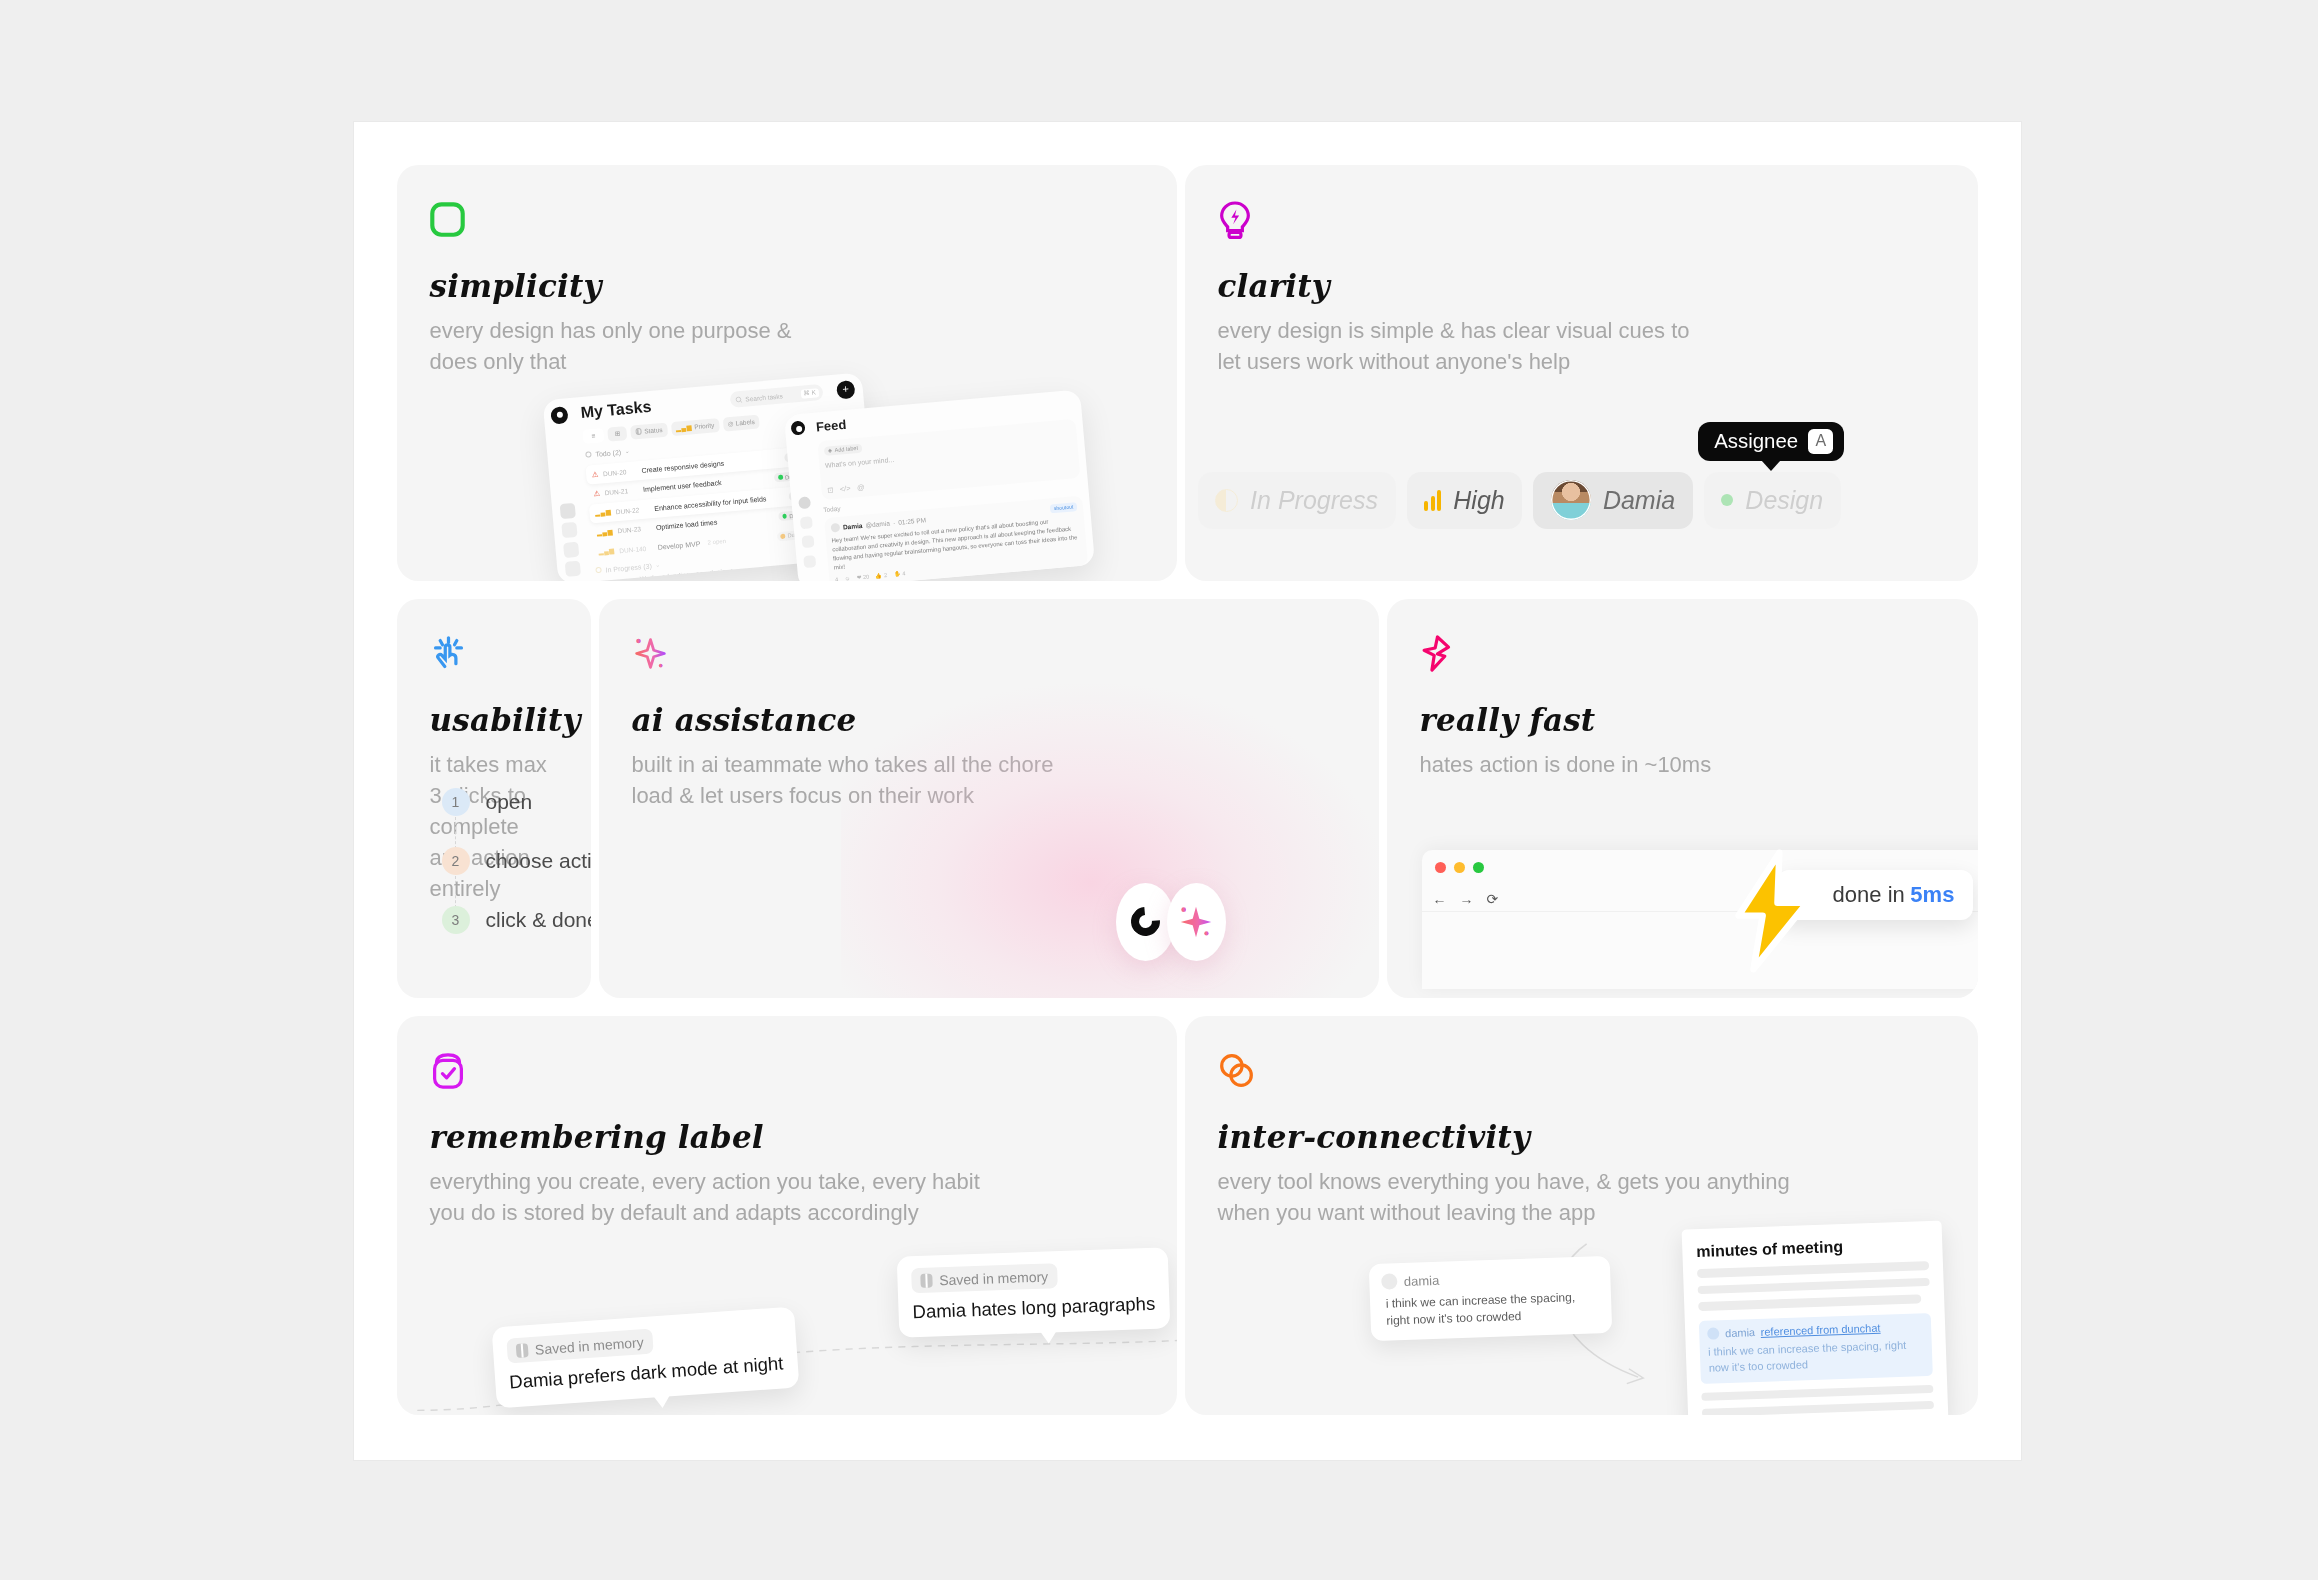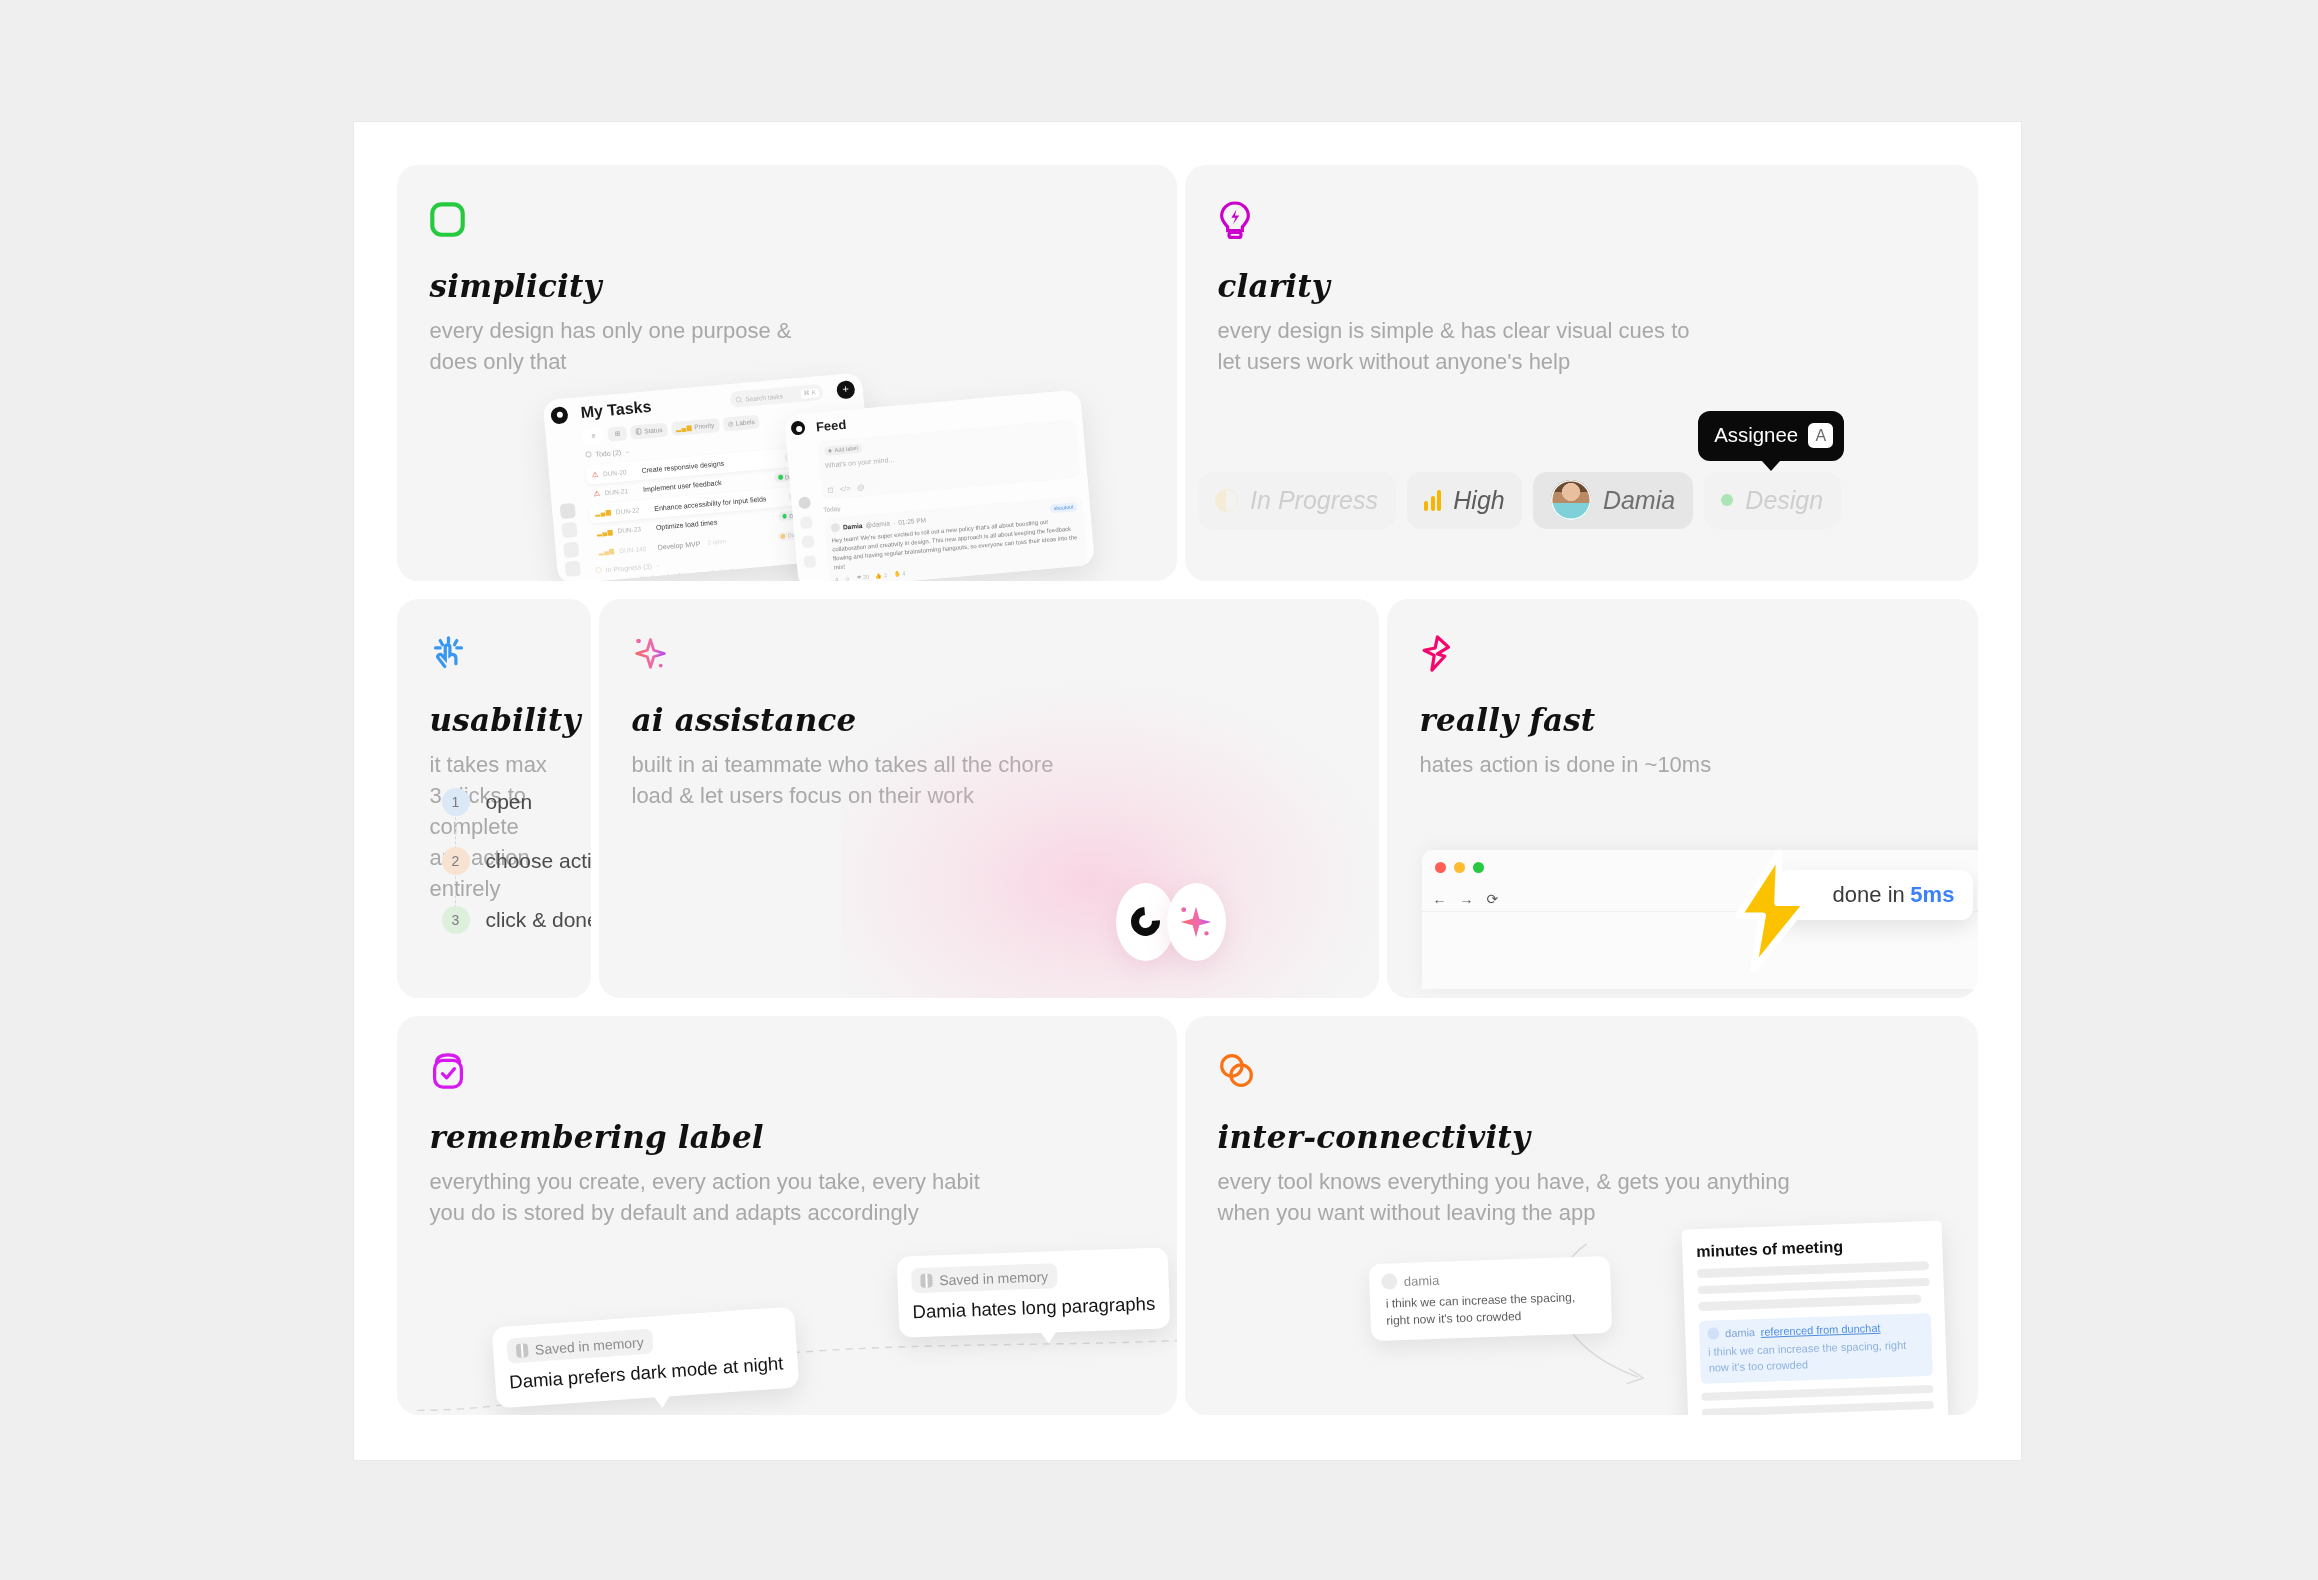--- a/index.html
+++ b/index.html
@@ -139,21 +139,21 @@
     box-shadow: inset 0 0 0 1.4px #fff;
   }
   .pill .gdot { width: 12px; height: 12px; border-radius: 50%; background: #4ccd5e; }
   .pill.high { color: #5c5c5c; }
   .pill.sel .nm { color: #6f6f6f; }
   .bars-ico { display:flex; align-items:flex-end; gap:2.3px; height:20.4px; }
   .bars-ico i { width:4.2px; background:#f7b500; border-radius:1.9px; display:block; }
   .tooltip {
     position: absolute; right: 134px; bottom: 120px;
     background: #0a0a0a; color: #fff; border-radius: 12px;
-    height: 50px; display: flex; align-items: center; gap: 10.2px;
+    height: 39px; display: flex; align-items: center; gap: 10.2px;
     padding: 0 10.2px 0 16px; font-size: 20.4px;
   }
   .tooltip .kbd {
     background:#fff; color:#6c6c6c; border-radius:5.6px;
     width:25px; height:25px; display:flex; align-items:center; justify-content:center; font-size:16px;
   }
   .tooltip::after {
     content:""; position:absolute; left: 50%; bottom: -10.2px; transform: translateX(-50%);
     border-left: 10.2px solid transparent; border-right: 10.2px solid transparent;
     border-top: 11px solid #0a0a0a;

